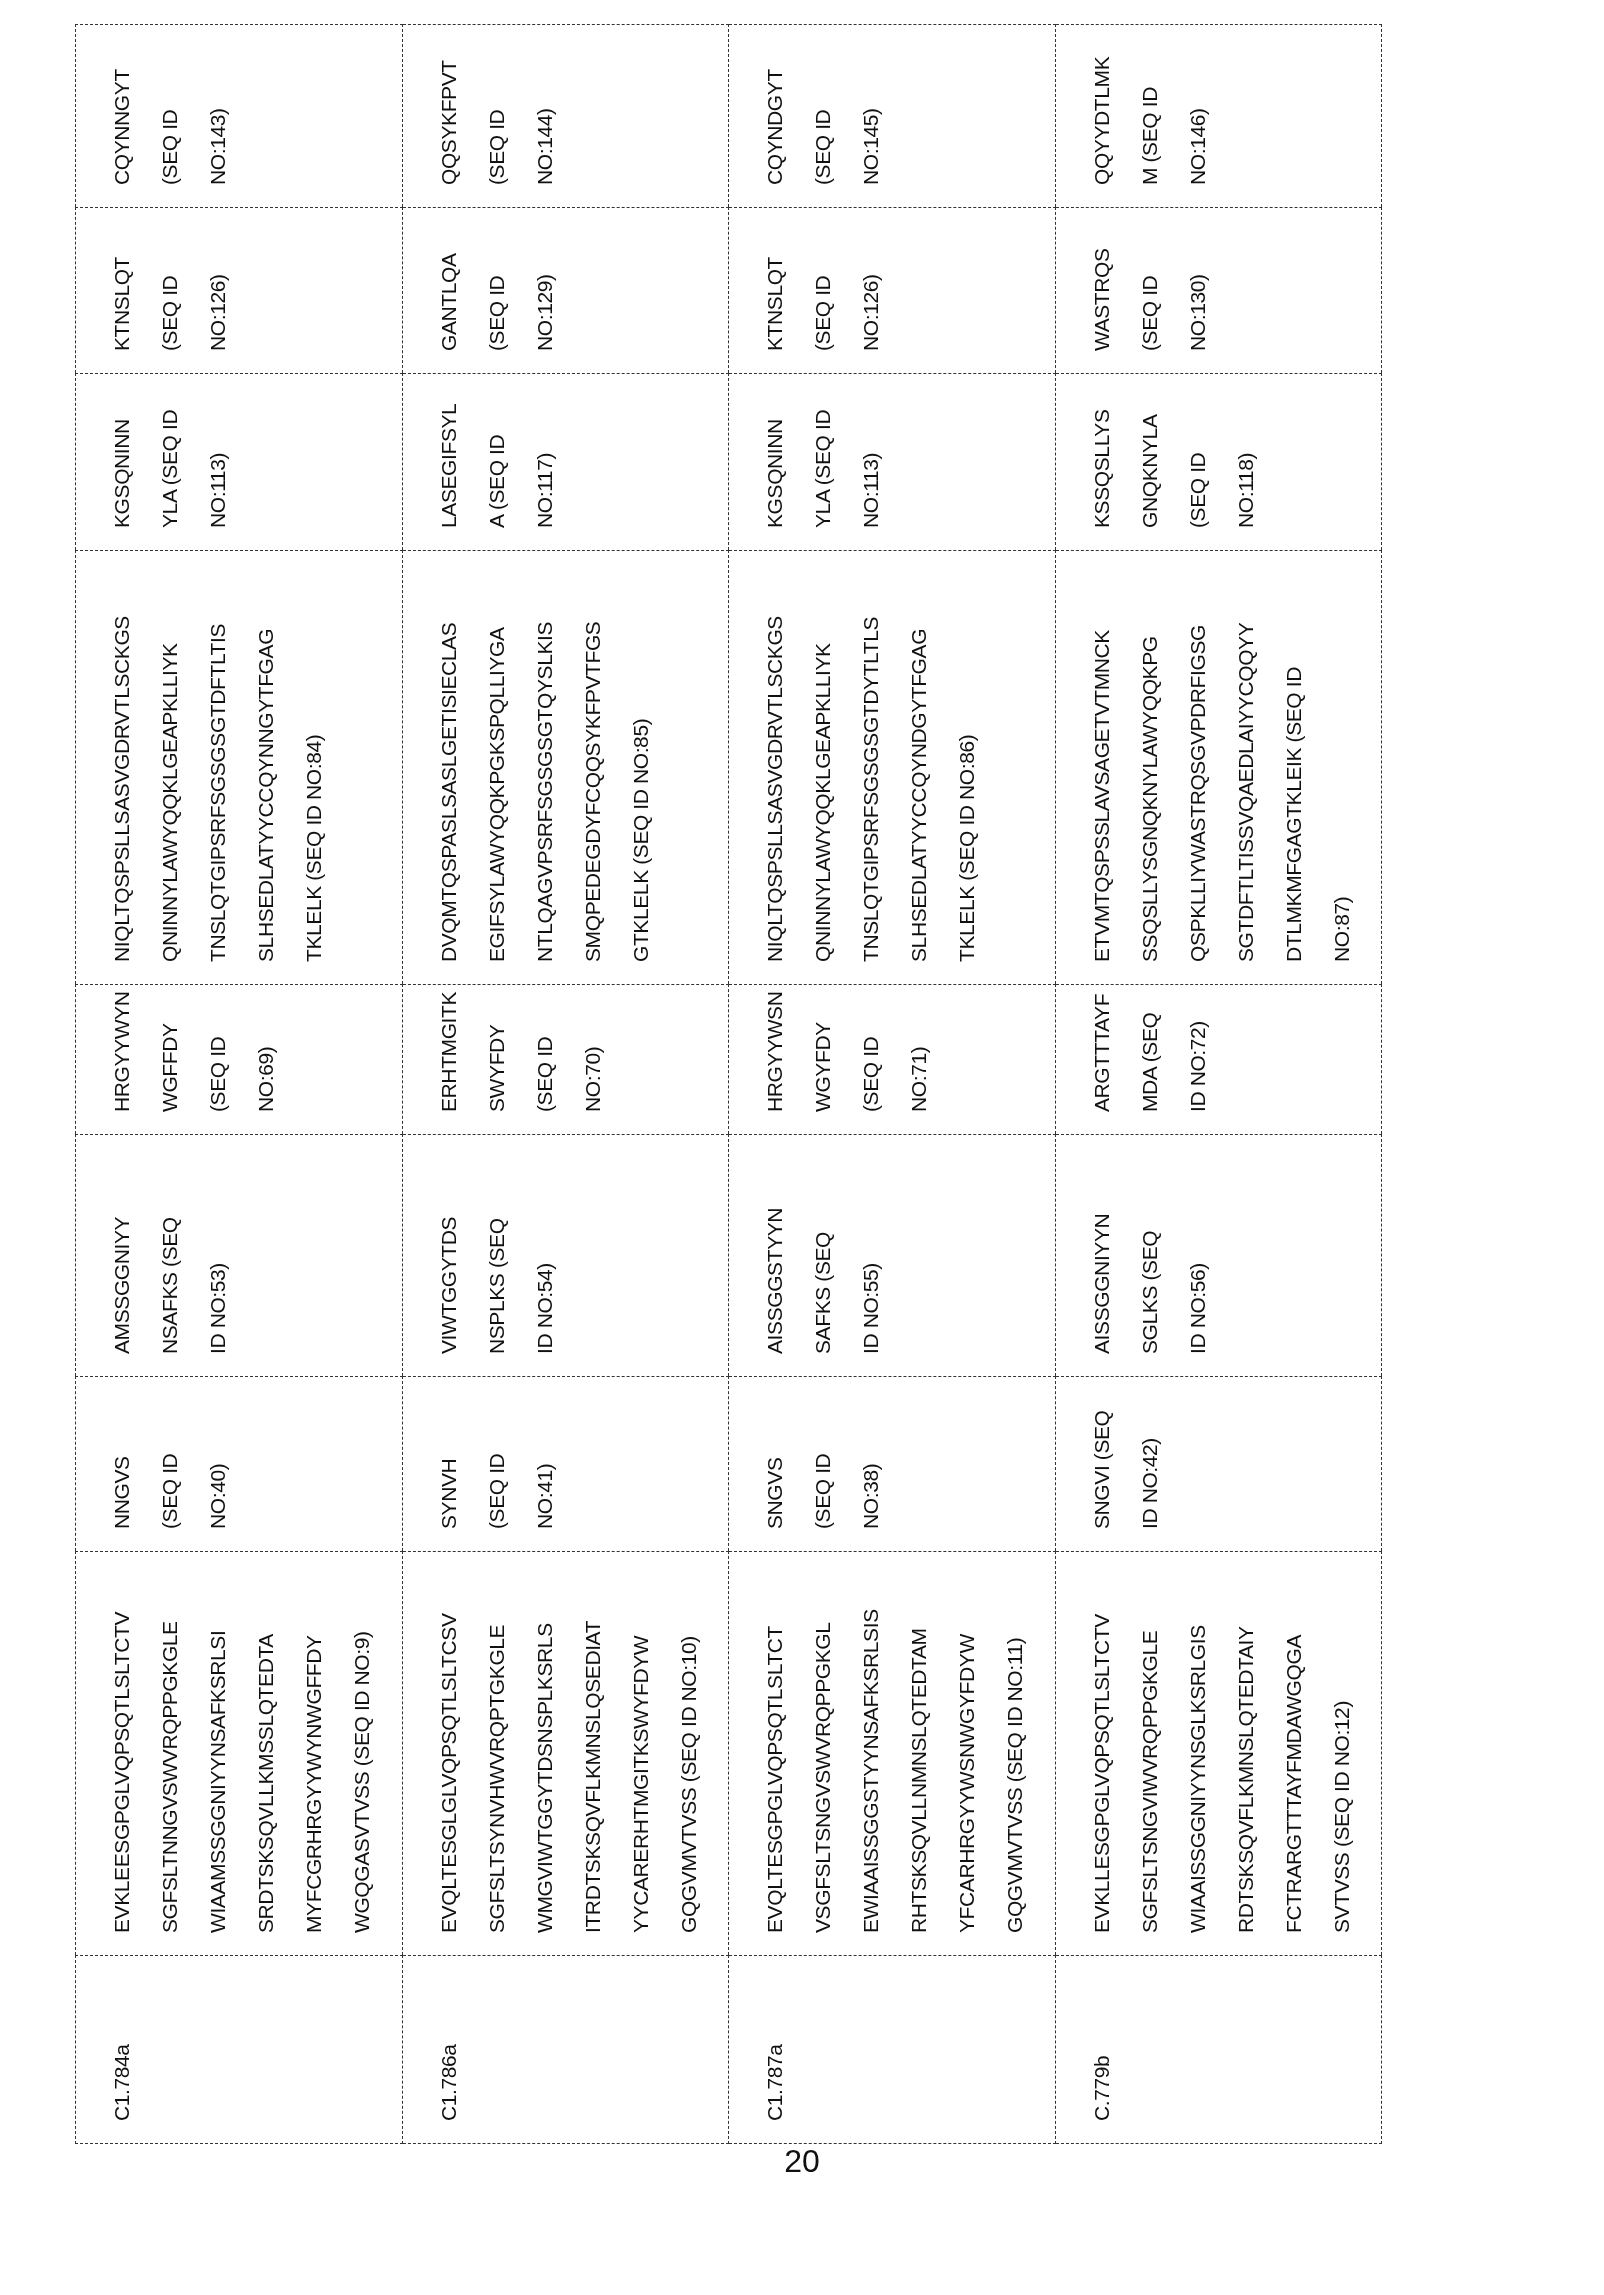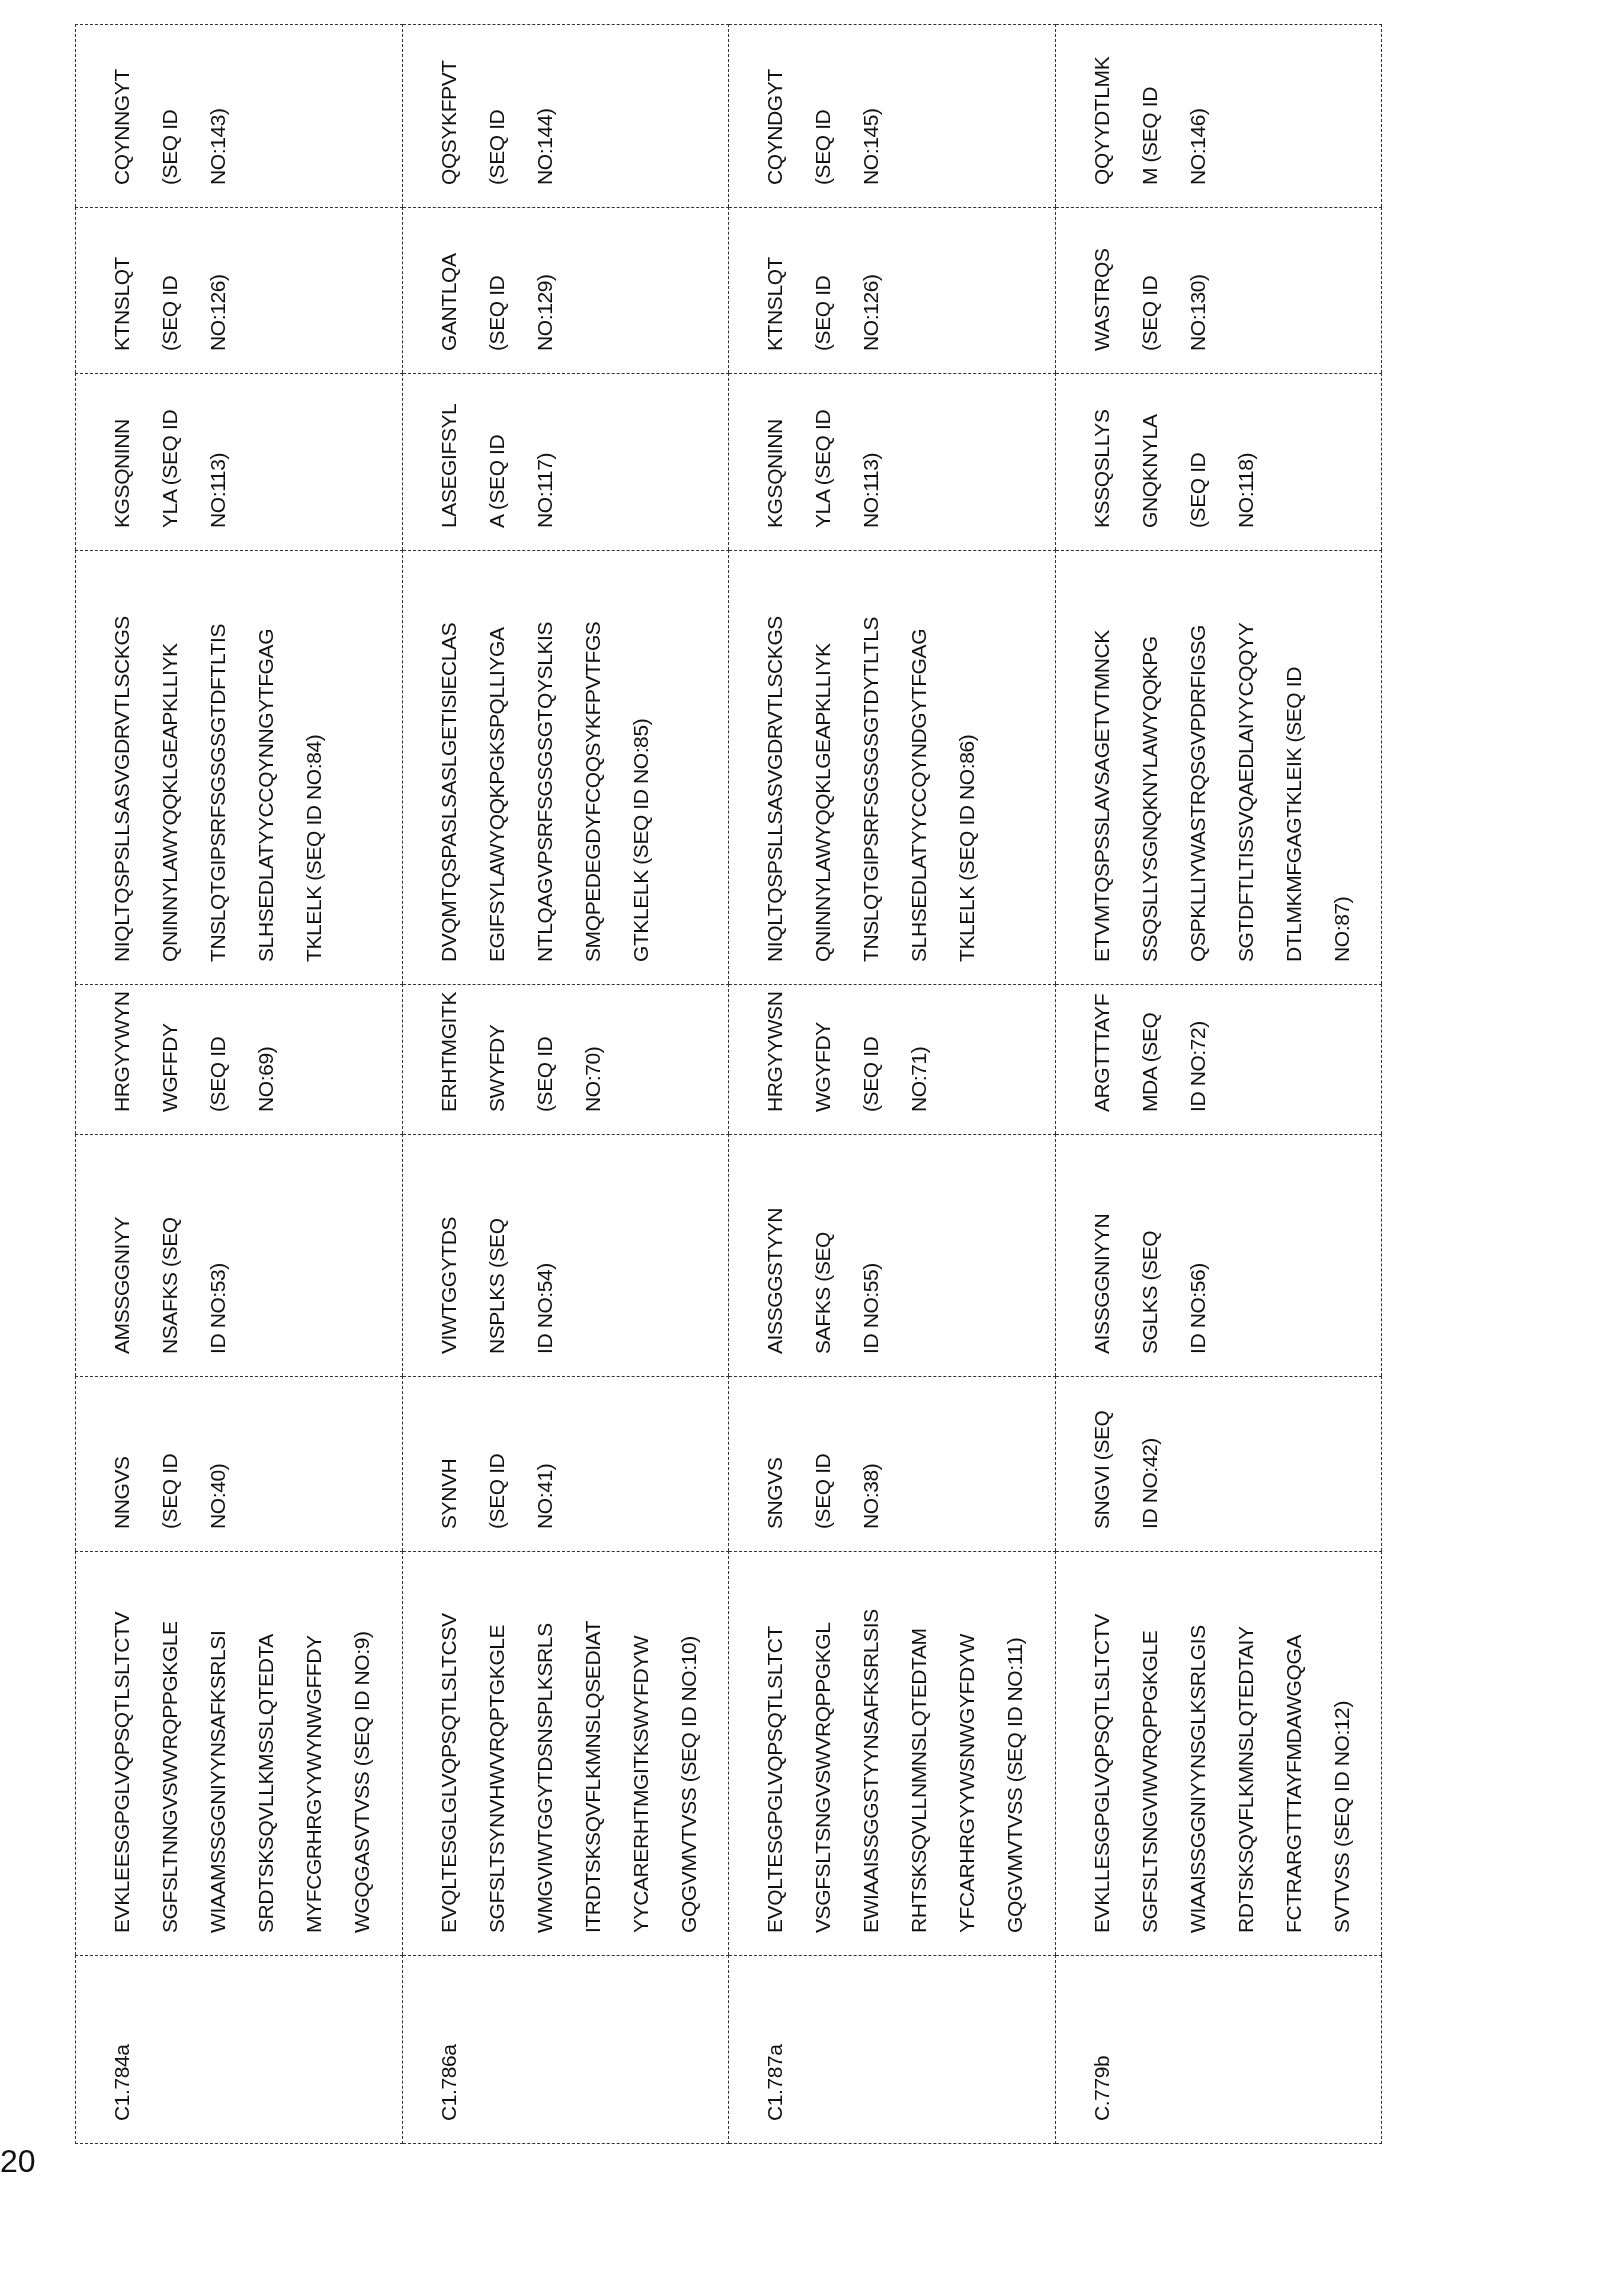--- a/index.html
+++ b/index.html
@@ -32,21 +32,21 @@
     font-size: 21px;
     line-height: 48px;
     letter-spacing: -0.4px;
     word-break: break-all;
     overflow: hidden;
   }
   table.seq-table tr { height: 326px; }
   .line { display: block; white-space: nowrap; }
   .page-number {
     position: absolute; left: 0; width: 1604px; top: 2143px;
-    font-size: 32px;
+    text-align: center; font-size: 32px;
     font-family: "Liberation Sans", "DejaVu Sans", sans-serif;
   }
 </style>
 </head>
 <body>
 
 <div class="rot-wrap">
   <div class="rot-inner">
     <table class="seq-table">
       <colgroup>

